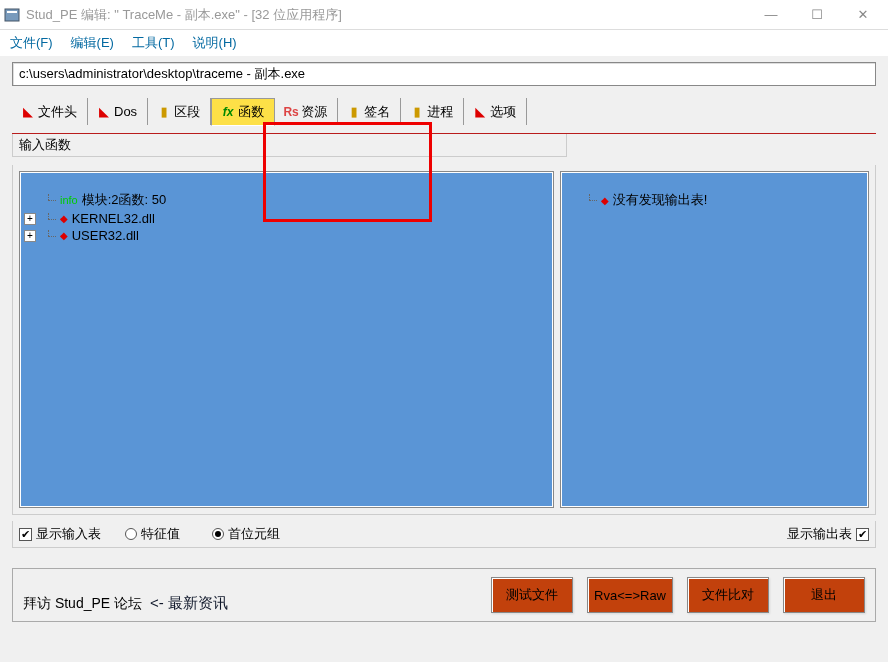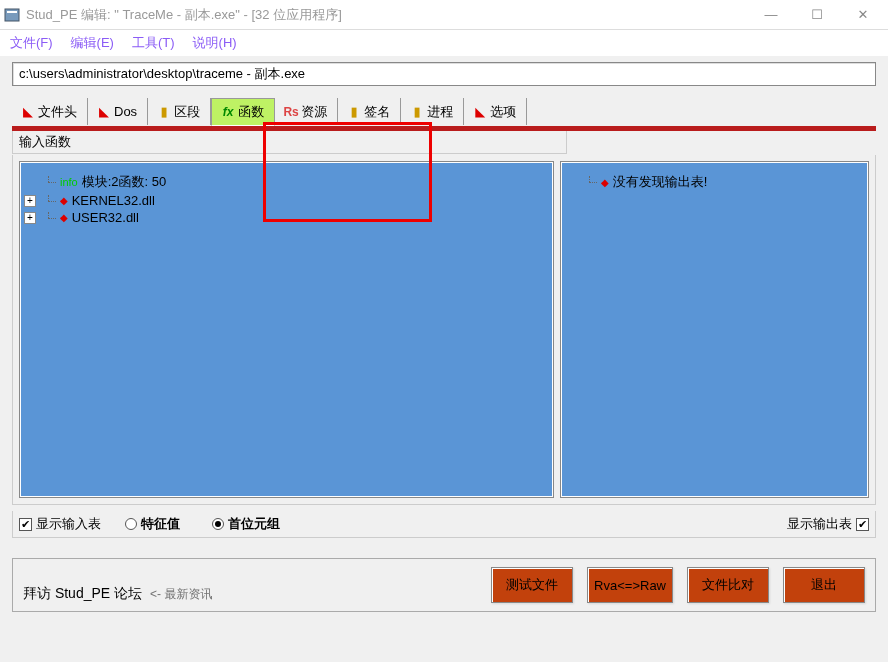--- a/index.html
+++ b/index.html
@@ -5,64 +5,64 @@
     * { margin: 0; padding: 0; box-sizing: border-box; font-family: "Microsoft YaHei", "SimSun", sans-serif; font-size: 13px; }
     body { background: #f0f0f0; width: 888px; height: 662px; overflow: hidden; }
     
     .titlebar { height: 30px; background: #fff; display: flex; align-items: center; padding: 0 2px; border-bottom: 1px solid #ddd; }
     .titlebar-icon { width: 20px; height: 20px; margin-right: 4px; display: flex; align-items: center; justify-content: center; color: #5a7a9a; font-size: 14px; }
     .titlebar-text { color: #999; flex: 1; white-space: nowrap; overflow: hidden; }
     .win-controls { display: flex; }
     .win-btn { width: 46px; height: 28px; display: flex; align-items: center; justify-content: center; color: #888; cursor: default; }
     
     .menubar { height: 26px; background: #fff; display: flex; align-items: center; padding: 0 10px; gap: 18px; }
-    .menu-item { color: #8b5cf6; cursor: default; }
+    .menu-item { color: #0369a1; cursor: default; }
     
     .toolbar-area { padding: 6px 12px 2px 12px; background: #f0f0f0; }
     .path-field { width: 100%; height: 24px; background: #fff; border: 1px solid #888; padding: 2px 6px; color: #000; box-shadow: inset 1px 1px 0 #ddd; }
     
     .tabbar { display: flex; margin: 10px 12px 0 12px; position: relative; }
     .tab { display: flex; align-items: center; gap: 4px; padding: 4px 10px; background: #f0f0f0; border-right: 1px solid #999; cursor: default; position: relative; }
-    .tab.active { background: #bef264; border: 1px solid #999; border-bottom: 1px solid #fff; z-index: 2; margin-bottom: -1px; }
+    .tab.active { background: #fde047; border: 1px solid #999; border-bottom: 1px solid #fff; z-index: 2; margin-bottom: -1px; }
     .tab-icon { width: 12px; height: 12px; display: inline-flex; align-items: center; justify-content: center; }
     .flag-red { color: #d00; font-size: 13px; }
     .flag-yellow { color: #c90; font-size: 13px; }
     .fx-icon { color: #080; font-weight: bold; font-size: 12px; font-style: italic; }
     .rs-icon { color: #d44; font-size: 12px; font-weight: bold; }
     
-    .panel-headers { display: flex; margin: 1px 12px; border-top: 5px solid #b91c1c; }
+    .panel-headers { display: flex; margin: 8px 12px; border-top: 1px solid #b91c1c; }
     .panel-header-left { flex: 0 0 555px; padding: 2px 6px; border: 1px solid #ccc; border-top: none; background: #f0f0f0; }
     .panel-header-right { flex: 1; padding: 2px 6px; text-align: right; border: 1px solid #ccc; border-top: none; border-left: none; background: #f0f0f0; }
     
     .panels { display: flex; margin: 0 12px; gap: 6px; height: 350px; padding: 6px; background: #f0f0f0; border: 1px solid #ccc; border-top: none; }
-    .tree-panel { background: #5a95d6; border: 1px solid #888; box-shadow: inset 0 0 0 1px #fff; overflow: auto; padding: 10px 4px; }
+    .tree-panel { background: #5a95d6; border: 1px solid #888; box-shadow: inset 0 0 0 1px #fff; overflow: auto; padding: 18px 4px; }
     .tree-left { flex: 0 0 535px; }
     .tree-right { flex: 1; }
     
     .tree-row { display: flex; align-items: center; gap: 4px; padding: 1px 0; color: #000; white-space: nowrap; }
     .tree-toggle { width: 12px; height: 12px; border: 1px solid #888; background: #fff; display: inline-flex; align-items: center; justify-content: center; font-size: 10px; line-height: 1; cursor: default; }
     .tree-spacer { width: 12px; display: inline-block; }
     .tree-line { width: 16px; height: 12px; position: relative; display: inline-block; }
     .tree-line::before { content: ""; position: absolute; left: 8px; top: 0; bottom: 50%; border-left: 1px dotted #666; }
     .tree-line::after { content: ""; position: absolute; left: 8px; right: 0; top: 50%; border-top: 1px dotted #666; }
     .info-label { color: #0c0; font-size: 11px; }
     .diamond { color: #d00; font-size: 10px; }
     
     .controls-row { display: flex; align-items: center; margin: 6px 12px; padding: 4px 6px; border: 1px solid #ccc; border-top: none; background: #f0f0f0; gap: 24px; }
     .checkbox { display: flex; align-items: center; gap: 4px; cursor: default; }
     .chk { width: 13px; height: 13px; border: 1px solid #555; background: #fff; display: inline-flex; align-items: center; justify-content: center; font-size: 11px; }
-    .radio-group { display: flex; gap: 32px; font-weight: bold; }
+    .radio-group { display: flex; gap: 32px; }
     .radio { display: flex; align-items: center; gap: 4px; cursor: default; }
     .rdo { width: 12px; height: 12px; border: 1px solid #555; border-radius: 50%; background: #fff; position: relative; }
     .rdo.checked::after { content: ""; position: absolute; inset: 2px; border-radius: 50%; background: #000; }
     .controls-spacer { flex: 1; }
     
     .footer { margin: 20px 12px 6px 12px; padding: 8px 10px; border: 1px solid #aaa; background: #f0f0f0; display: flex; align-items: flex-end; gap: 8px; }
     .footer-label { font-size: 14px; }
-    .news-link { color: #737373; font-size: 12px; }
+    .news-link { color: #0f172a; font-size: 15px; }
     .footer-spacer { flex: 1; }
     .btn { min-width: 82px; height: 36px; background: #c2410c; border: 1px solid #888; box-shadow: 1px 1px 0 #fff inset, 1px 1px 2px rgba(0,0,0,0.1); padding: 0 6px; cursor: default; display: inline-flex; align-items: center; justify-content: center; }
     .btn + .btn { margin-left: 6px; }
     
     .highlight-box { position: absolute; border: 3px solid #e00; pointer-events: none; z-index: 100; }
   </style>
 </head>
 <body>
 
 <div class="titlebar">

